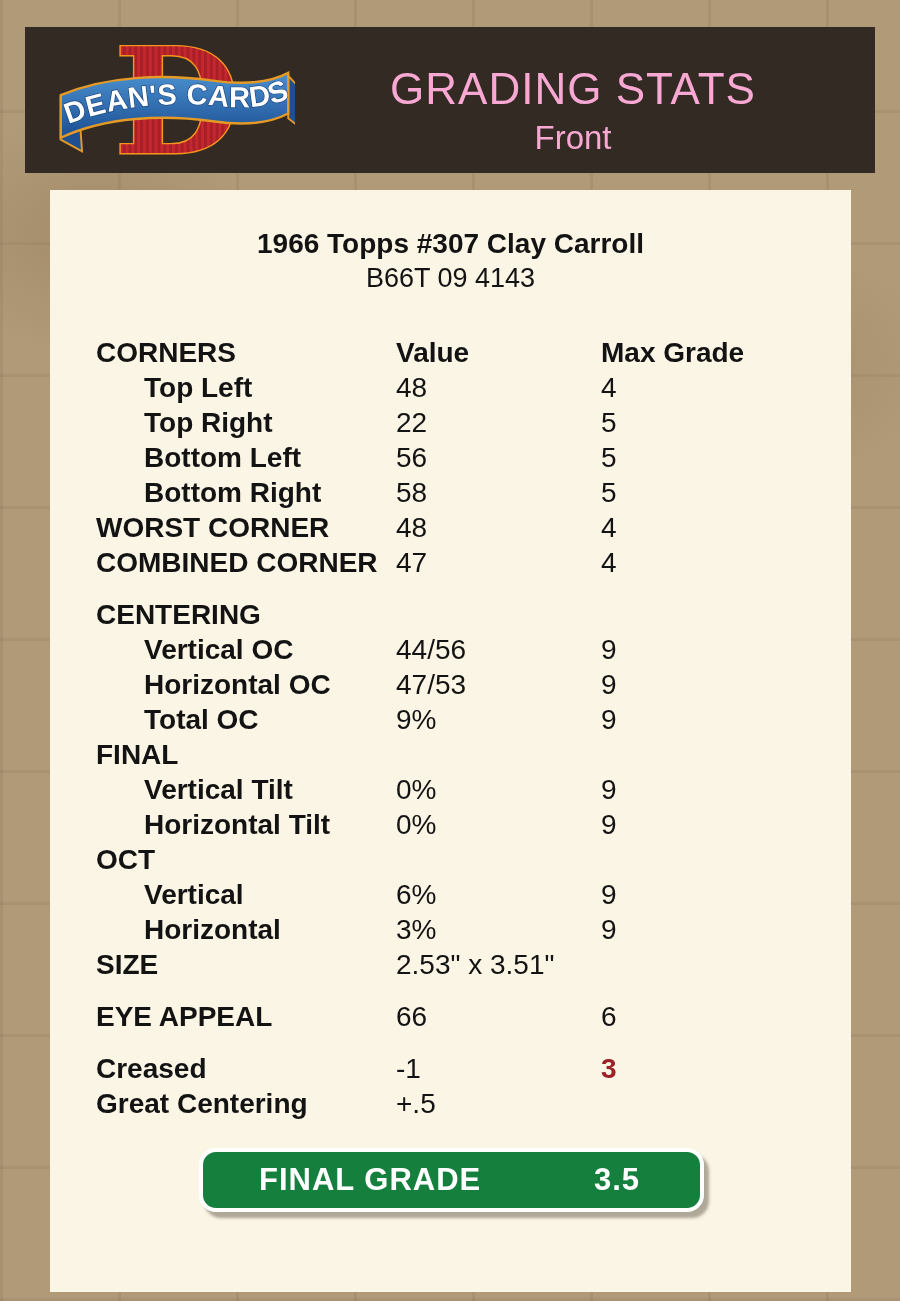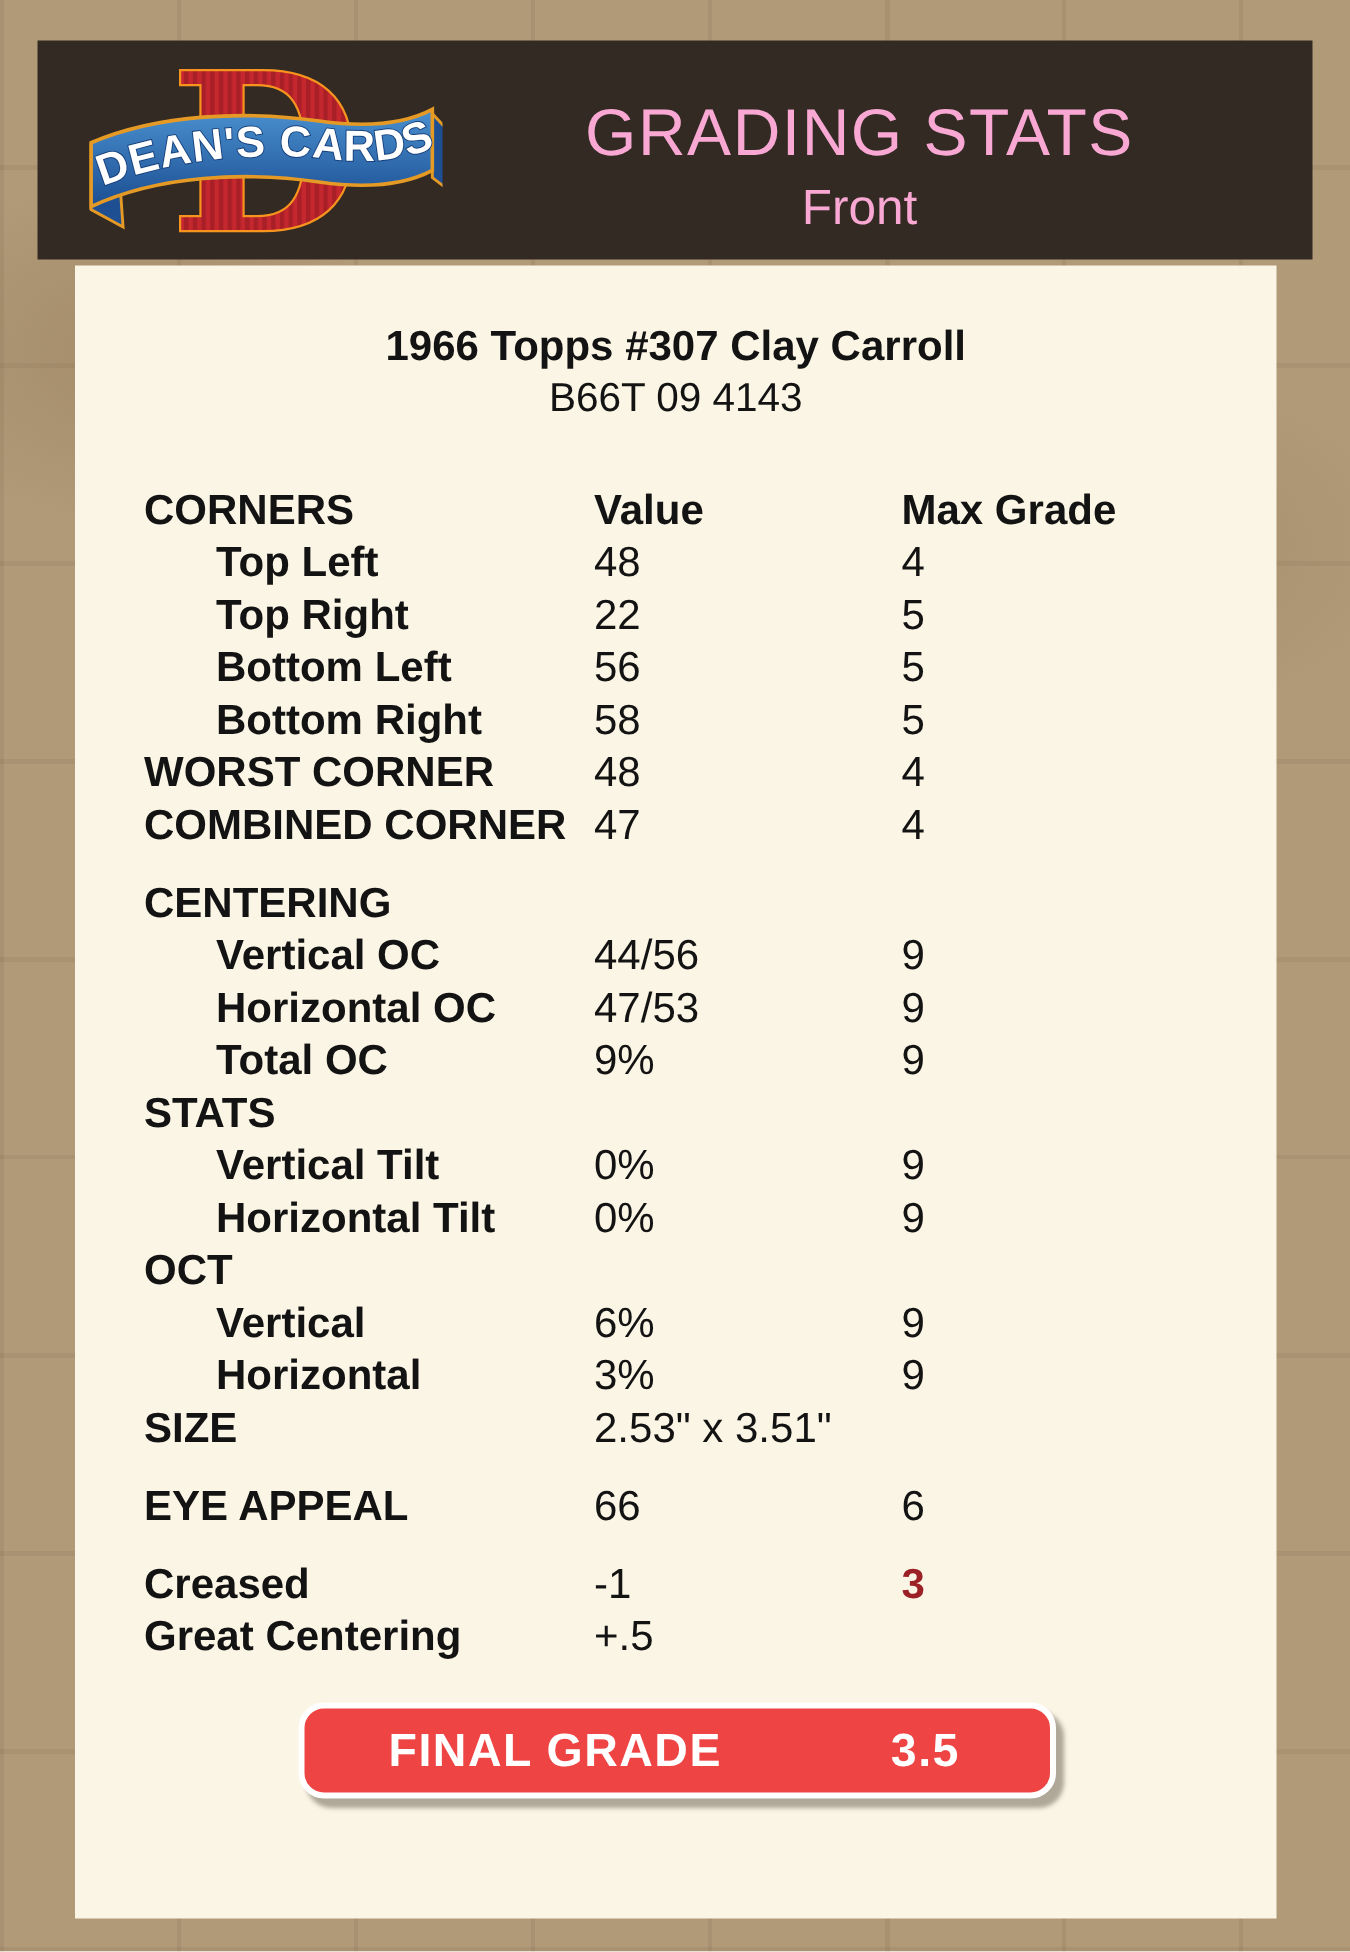--- a/index.html
+++ b/index.html
@@ -18,40 +18,40 @@
   }
   .header-bar{
     position:absolute;left:25px;top:27px;width:850px;height:146px;
     background:#332b23;
   }
   .logo{position:absolute;left:28px;top:4px;width:242px;height:138px;}
   .header-text{position:absolute;left:252px;top:36px;width:592px;text-align:center;color:#f9a8d4;}
   .header-title{font-size:44px;line-height:52px;font-weight:400;letter-spacing:1px;}
   .header-sub{font-size:33px;line-height:46px;font-weight:400;}
   .panel{
-    position:absolute;left:50px;top:177px;width:801px;height:1102px;
+    position:absolute;left:50px;top:190px;width:801px;height:1102px;
     background:#fbf5e5;color:#131313;
   }
   .card-title{margin-top:38px;text-align:center;font-size:28px;line-height:32px;font-weight:bold;}
   .card-code{text-align:center;font-size:27px;line-height:36px;}
   .stats-table{margin-top:39px;}
   .row{
     display:grid;grid-template-columns:300px 205px 140px;
     padding-left:46px;height:35px;line-height:35px;font-size:28px;
   }
   .row .lab{text-align:left;white-space:nowrap;}
   .row .lab.indent{padding-left:48px;font-weight:bold;}
   .row .val,.row .max{text-align:left;white-space:nowrap;}
   .bold{font-weight:bold;}
   .red{color:#9c2127;}
   .gap-before{margin-top:17px;}
   .final-grade{
     box-sizing:border-box;
     margin:27px 0 0 149px;width:505px;height:64px;
-    background:#ef4444;border:4px solid #ffffff;border-radius:17px;
+    background:#15803d;border:4px solid #ffffff;border-radius:17px;
     box-shadow:5px 6px 3px rgba(100,90,75,0.5);
     display:flex;align-items:center;justify-content:space-between;
     padding:0 60px 0 56px;color:#ffffff;font-size:31px;font-weight:bold;letter-spacing:1px;
     cursor:pointer;
   }
 </style>
 </head>
 <body>
 
 <div class="page">
@@ -139,21 +139,21 @@
     <span class="lab indent">Horizontal OC</span>
     <span class="val">47/53</span>
     <span class="max">9</span>
   </div>
         <div class="row">
     <span class="lab indent">Total OC</span>
     <span class="val">9%</span>
     <span class="max">9</span>
   </div>
         <div class="row">
-    <span class="lab bold">STATS</span>
+    <span class="lab bold">FINAL</span>
     <span class="val"></span>
     <span class="max"></span>
   </div>
         <div class="row">
     <span class="lab indent">Vertical Tilt</span>
     <span class="val">0%</span>
     <span class="max">9</span>
   </div>
         <div class="row">
     <span class="lab indent">Horizontal Tilt</span>

